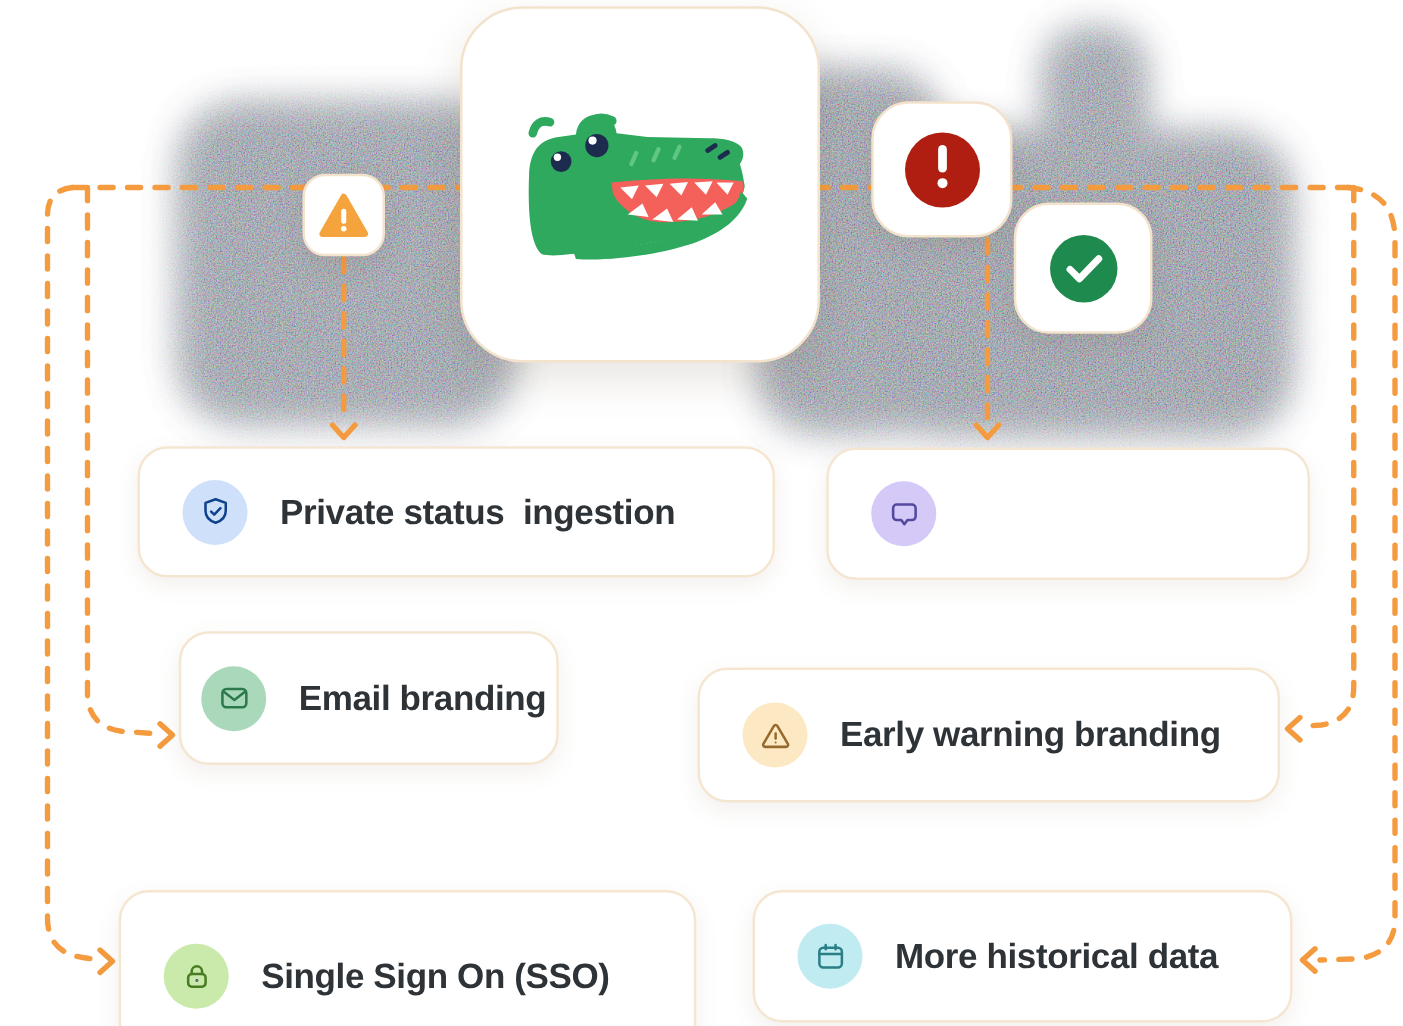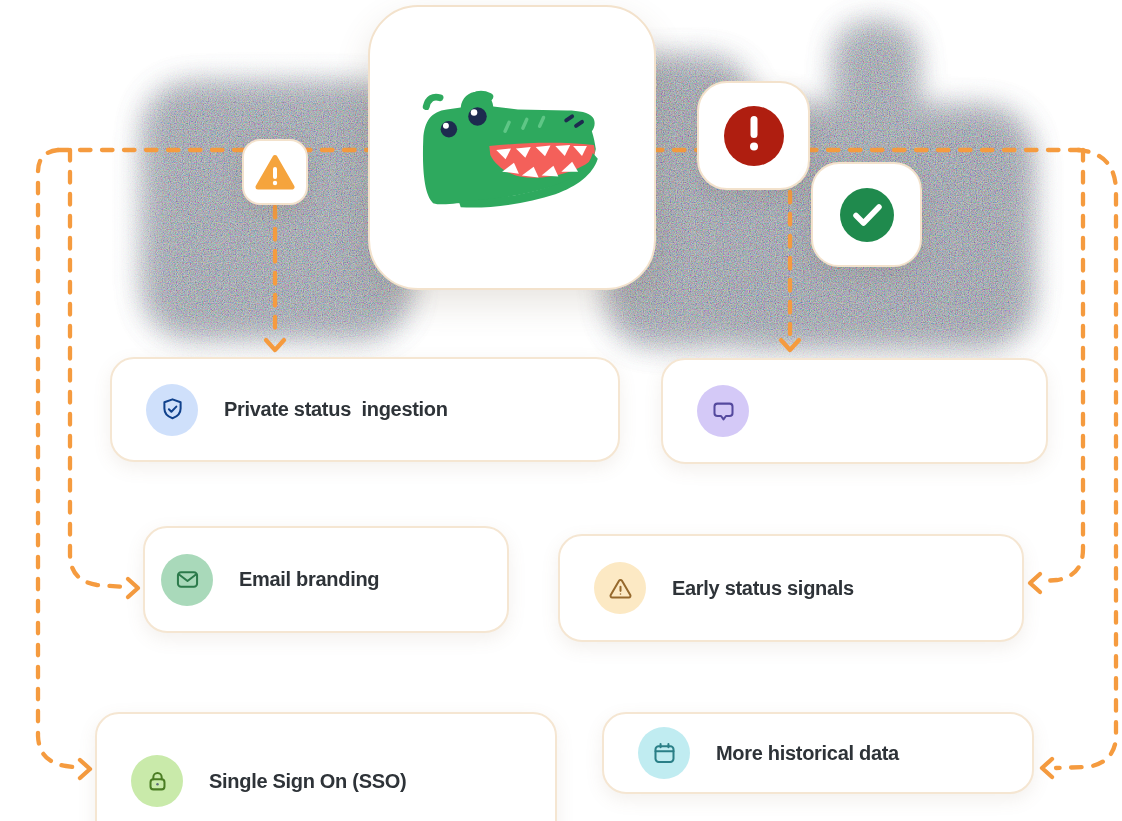--- a/index.html
+++ b/index.html
@@ -19,29 +19,29 @@
   .card-mascot{left:368px;top:5px;width:288px;height:285px;border-radius:50px;box-shadow:0 14px 34px rgba(110,95,70,.16);}
   .card-alert{left:697px;top:81px;width:113px;height:109px;border-radius:30px;}
   .card-check{left:811px;top:162px;width:111px;height:105px;border-radius:28px;}
   
   .feature{
     position:absolute;background:#ffffff;border:2px solid #F5E6D2;border-radius:24px;
     display:flex;align-items:center;padding-left:34px;gap:26px;box-sizing:border-box;
     box-shadow:0 6px 18px rgba(140,110,80,.10);z-index:3;
   }
   .feature .label{
-    font-size:20px;font-weight:bold;color:#2E3338;white-space:pre;letter-spacing:-0.3px;
+    font-size:28px;font-weight:bold;color:#2E3338;white-space:pre;letter-spacing:-0.3px;
   }
   .bubble{width:52px;height:52px;border-radius:50%;display:flex;align-items:center;justify-content:center;flex:0 0 auto;}
   .f-psi{left:110px;top:357px;width:510px;height:105px;}
   .f-cs {left:661px;top:358px;width:387px;height:106px;}
-  .f-eb {left:143px;top:526px;width:366px;height:107px;padding-left:16px;}
+  .f-eb {left:143px;top:505px;width:304px;height:107px;padding-left:16px;}
   .f-ews{left:558px;top:534px;width:466px;height:108px;}
   .f-sso{left:95px; top:712px;width:462px;height:138px;}
-  .f-mhd{left:602px;top:712px;width:432px;height:82px;}
+  .f-mhd{left:602px;top:712px;width:432px;height:106px;}
   .bg-blue  {background:#CFE0FB;} .bg-purple{background:#D4C9F7;}
   .bg-green {background:#A9D9BA;} .bg-cream {background:#FCE9C4;}
   .bg-lime  {background:#C9EAAA;} .bg-cyan  {background:#C0ECF1;}
 </style>
 </head>
 <body>
 
 <div class="stage">
 
   <svg class="layer z1" width="1122" height="821" viewBox="0 0 1122 821">
@@ -205,21 +205,21 @@
   </div>
 
   <div class="feature f-ews">
     <span class="bubble bg-cream">
       <svg width="27" height="27" viewBox="0 0 24 24" fill="none" stroke="#96692D" stroke-width="1.8" stroke-linecap="round" stroke-linejoin="round">
         <path d="M10.7 5.2 L3.3 17.8 a1.5 1.5 0 0 0 1.3 2.2 h14.8 a1.5 1.5 0 0 0 1.3-2.2 L13.3 5.2 a1.5 1.5 0 0 0-2.6 0z"></path>
         <path d="M12 10.5v3.6"></path>
         <circle cx="12" cy="16.9" r="0.7" fill="#96692D" stroke="none"></circle>
       </svg>
     </span>
-    <span class="label">Early status signals</span>
+    <span class="label">Early warning branding</span>
   </div>
 
   <div class="feature f-sso">
     <span class="bubble bg-lime">
       <svg width="27" height="27" viewBox="0 0 24 24" fill="none" stroke="#4A7C23" stroke-width="1.8" stroke-linecap="round" stroke-linejoin="round">
         <path d="M8.3 10V8.2a3.7 3.7 0 0 1 7.4 0V10"></path>
         <rect x="5.8" y="10" width="12.4" height="9" rx="2.6"></rect>
         <circle cx="12" cy="14.5" r="1.1" fill="#5C6B7A" stroke="none"></circle>
       </svg>
     </span>

